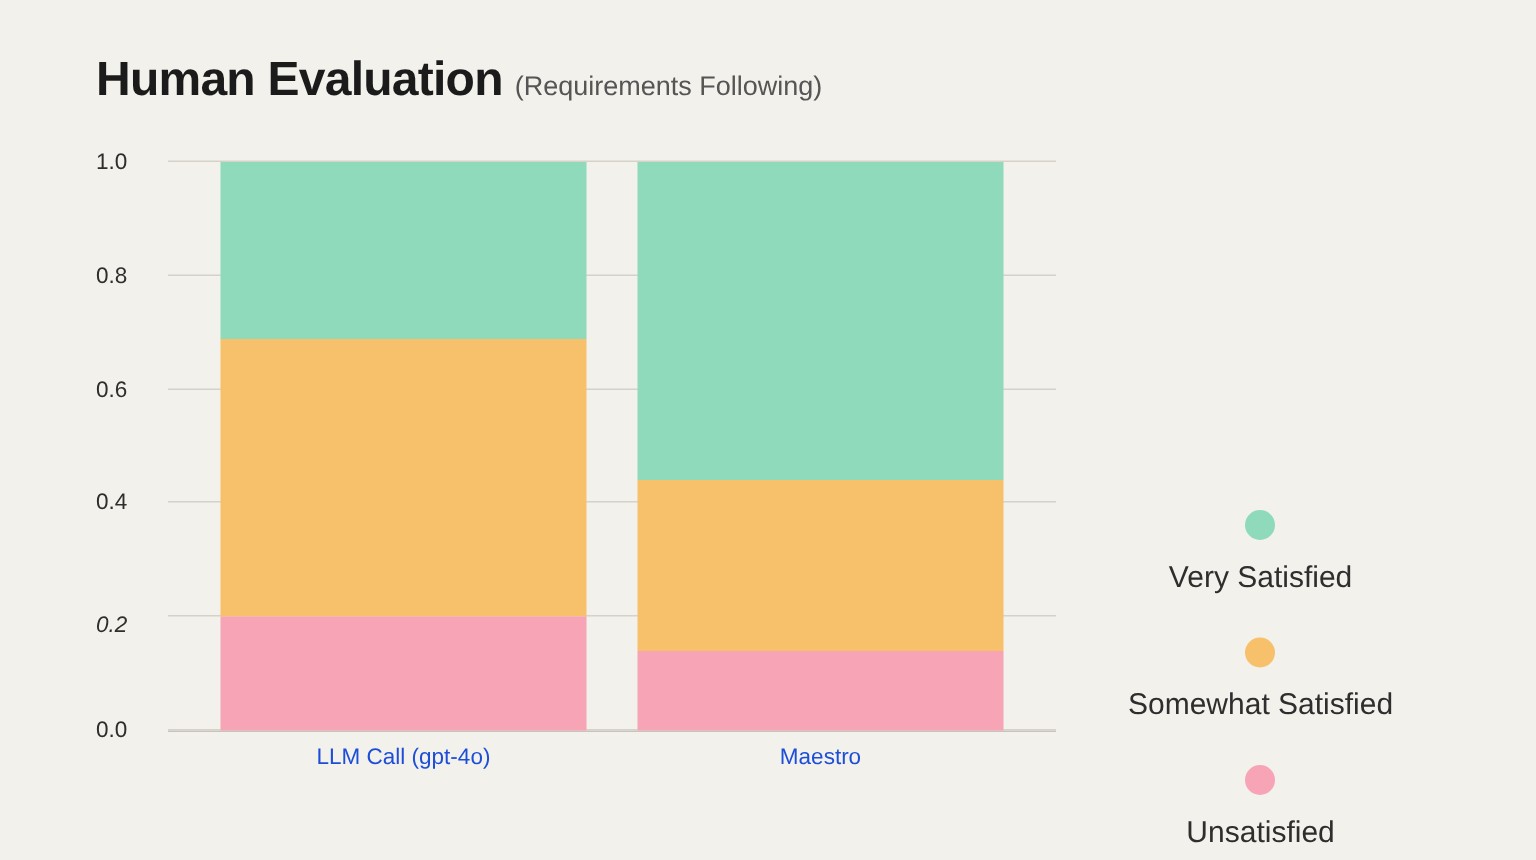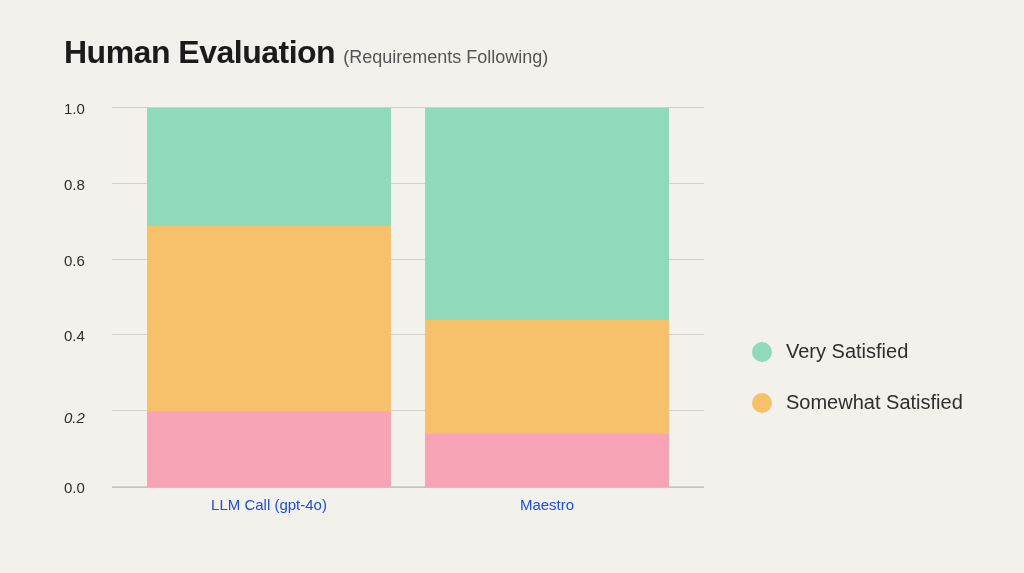--- a/index.html
+++ b/index.html
@@ -131,20 +131,21 @@
     display: flex;
     flex-direction: column;
     gap: 28px;
   }
   .legend-item {
     display: flex;
     align-items: center;
     gap: 14px;
     font-size: 20px;
     color: #2e2e2e;
+    flex-direction: column;
   }
   .swatch {
     width: 20px;
     height: 20px;
     border-radius: 50%;
   }
   .swatch.very        { background: #8edabb; }
   .swatch.somewhat    { background: #f7c06a; }
   .swatch.unsatisfied { background: #f6a4b6; }
 </style>
@@ -203,15 +204,19 @@
 
   <div class="legend">
     <div class="legend-item">
       <span class="swatch very"></span>
       <span>Very Satisfied</span>
     </div>
     <div class="legend-item">
       <span class="swatch somewhat"></span>
       <span>Somewhat Satisfied</span>
     </div>
+    <div class="legend-item">
+      <span class="swatch unsatisfied"></span>
+      <span>Unsatisfied</span>
+    </div>
   </div>
 
 </div>
 
 </body></html>

